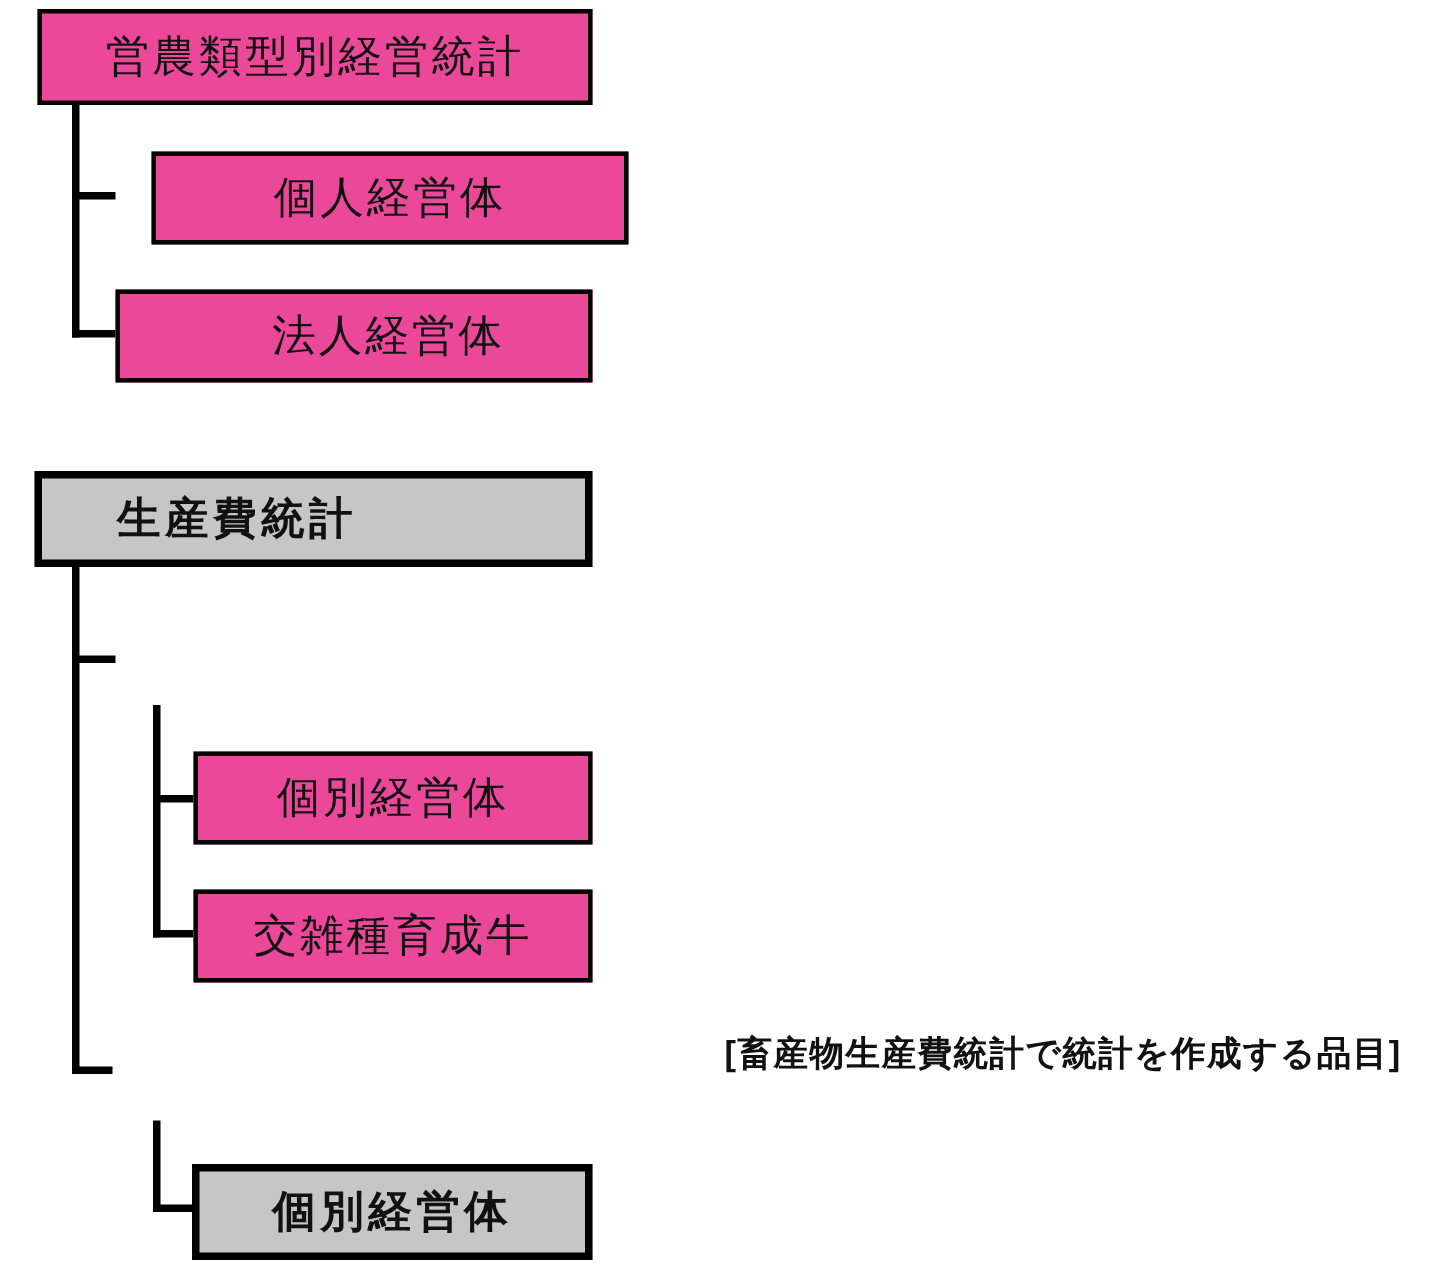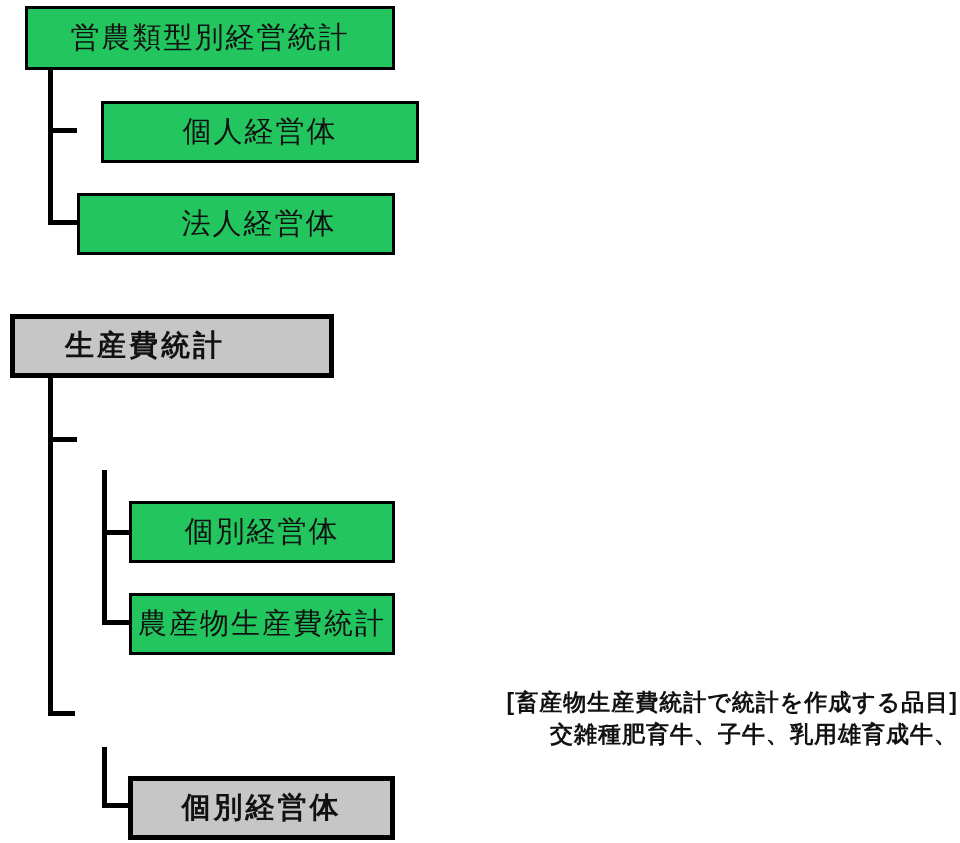--- a/index.html
+++ b/index.html
@@ -10,21 +10,21 @@
   #canvas {
     position: relative;
     width: 960px;
     height: 843px;
     background: #ffffff;
     overflow: hidden;
   }
   .box {
     position: absolute;
     box-sizing: border-box;
-    background: #22c55e;
+    background: #ec4899;
     border: 3px solid #000000;
     display: flex;
     align-items: center;
     justify-content: center;
     font-family: Liberation Serif, serif;
     font-size: 29px;
     letter-spacing: 2px;
     color: #111111;
     white-space: nowrap;
   }
@@ -48,59 +48,57 @@
     left: 483px;
     top: 686px;
     width: 475px;
     font-family: "Liberation Sans", "DejaVu Sans", sans-serif;
     font-weight: bold;
     font-size: 23px;
     line-height: 32px;
     letter-spacing: 1px;
     color: #111111;
     white-space: nowrap;
-    text-align: right;
   }
 </style>
 </head>
 <body>
 
 <div id="canvas">
 
   <div class="box" style="left:25px; top:6px; width:370px; height:64px;">営農類型別経営統計</div>
 
   <div class="line" style="left:48px; top:70px; width:5px; height:155px;"></div>
   <div class="line" style="left:48px; top:128px; width:29px; height:5px;"></div>
   <div class="line" style="left:48px; top:220px; width:29px; height:5px;"></div>
 
   <div class="box" style="left:77px; top:101px; width:318px; height:62px;margin-left:24px;">個人経営体</div>
 
   <div class="box" style="left:77px; top:193px; width:318px; height:62px;padding-left:46px;">法人経営体</div>
 
-  <div class="box emph align-left" style="left:10px; top:314px; width:324px; height:64px;">生産費統計</div>
+  <div class="box emph align-left" style="left:23px; top:314px; width:372px; height:64px;">生産費統計</div>
 
   <div class="line" style="left:48px; top:378px; width:5px; height:338px;"></div>
 
   <div class="line" style="left:48px; top:437px; width:29px; height:5px;"></div>
 
   <div class="line" style="left:48px; top:711px; width:27px; height:5px;"></div>
 
 
   <div class="line" style="left:102px; top:470px; width:5px; height:155px;"></div>
   <div class="line" style="left:102px; top:530px; width:27px; height:5px;"></div>
   <div class="line" style="left:102px; top:620px; width:27px; height:5px;"></div>
 
   <div class="box" style="left:129px; top:501px; width:266px; height:62px;">個別経営体</div>
 
-  <div class="box" style="left:129px; top:593px; width:266px; height:62px;">農産物生産費統計</div>
+  <div class="box" style="left:129px; top:593px; width:266px; height:62px;">交雑種育成牛</div>
 
 
   <div class="line" style="left:102px; top:747px; width:5px; height:61px;"></div>
   <div class="line" style="left:102px; top:803px; width:26px; height:5px;"></div>
 
   <div class="box emph" style="left:128px; top:776px; width:267px; height:64px;">個別経営体</div>
 
   <div class="note">
     <div>[畜産物生産費統計で統計を作成する品目]</div>
-    <div>交雑種肥育牛、子牛、乳用雄育成牛、</div>
   </div>
 
 </div>
 
 </body></html>

